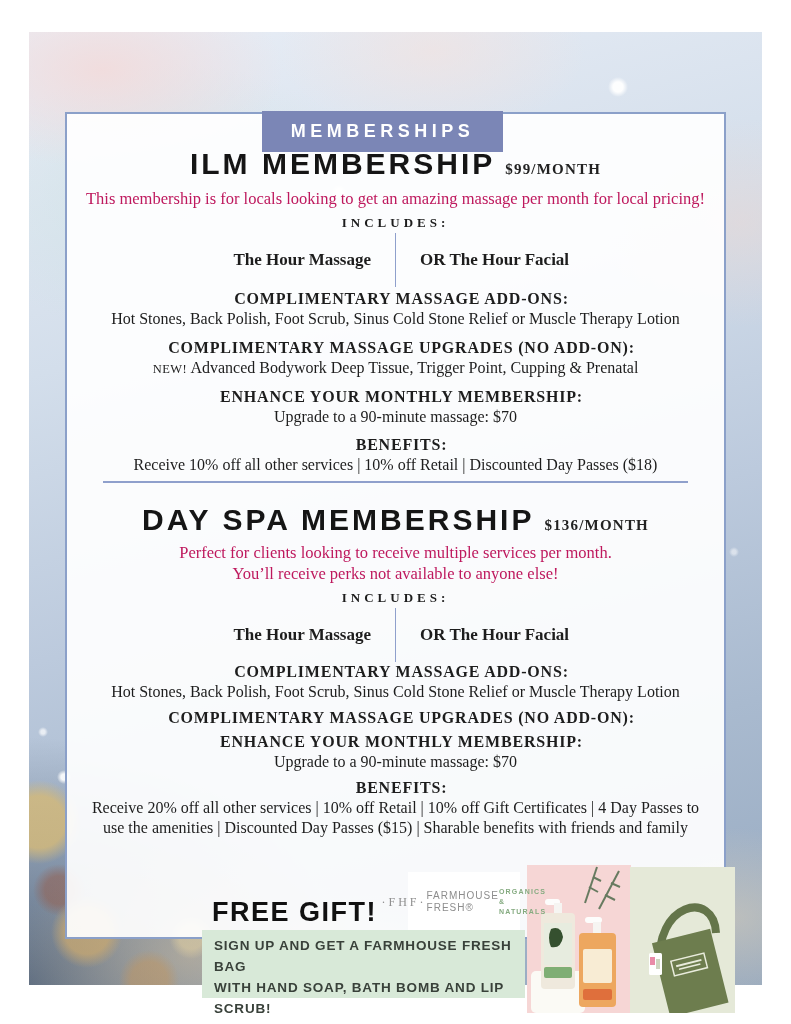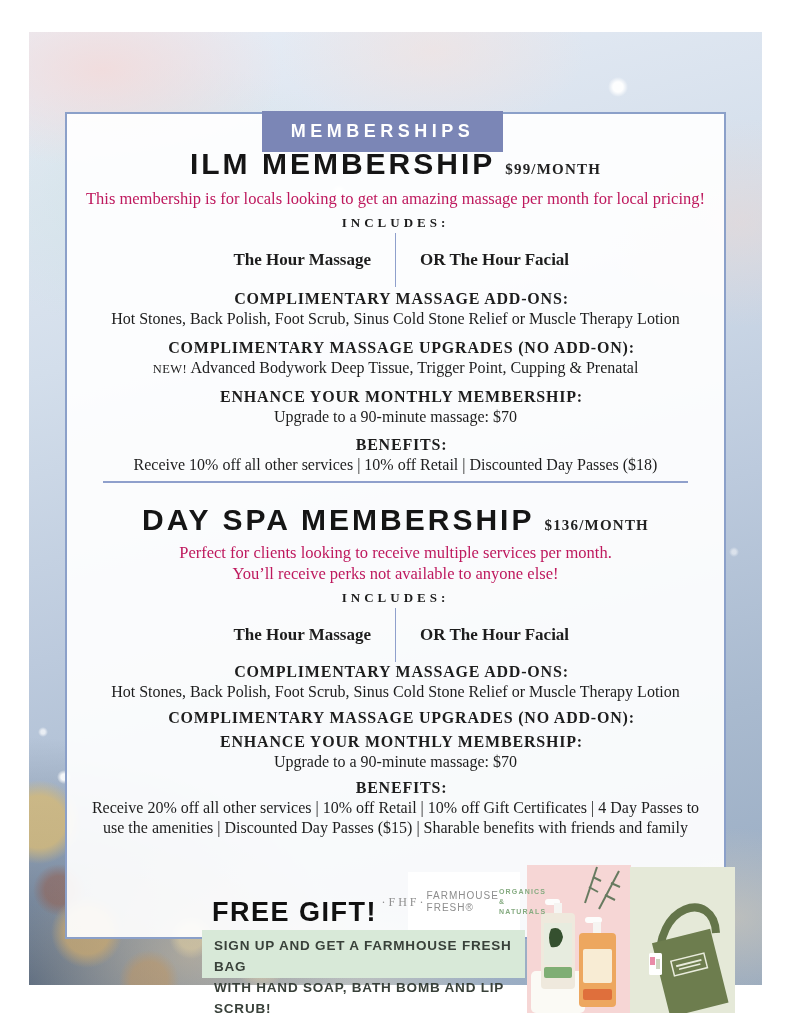--- a/index.html
+++ b/index.html
@@ -63,21 +63,21 @@
   .benefits-wide{max-width:622px;}
   .h-divider{height:2px;background:var(--divider,#8fa0cc);width:585px;margin:6px auto 0;}
   .mt2{margin-top:2px}.mt4{margin-top:4px}.mt6{margin-top:6px}.mt8{margin-top:8px}
   .mt9{margin-top:9px}.mt20{margin-top:20px}.mt33{margin-top:33px}
   
   .free-gift-title{
     position:absolute;left:212px;top:897px;z-index:4;
     font-family:"Liberation Sans",sans-serif;font-weight:700;font-size:27px;letter-spacing:1.5px;color:#111;
   }
   .gift-banner{
-    position:absolute;left:202px;top:930px;width:323px;height:48px;z-index:3;
+    position:absolute;left:202px;top:930px;width:323px;height:68px;z-index:3;
     background:var(--gift-banner-bg,#d8e9d8);
     font-family:"Liberation Sans",sans-serif;font-weight:700;font-size:13.5px;letter-spacing:.8px;
     color:#39413a;line-height:21px;text-align:left;padding:5px 0 0 12px;box-sizing:border-box;
   }
   .fhf-logo{
     position:absolute;left:408px;top:872px;width:112px;height:58px;z-index:4;background:#fff;
     display:flex;flex-direction:row;align-items:center;justify-content:center;padding-top:2px;box-sizing:border-box;
   }
   .fhf-monogram{font-family:"Liberation Serif",serif;font-size:12px;letter-spacing:3px;color:#8f8f8f;line-height:13px;}
   .fhf-name{font-family:"Liberation Sans",sans-serif;font-size:10px;letter-spacing:1px;color:#8d8d8d;line-height:12px;}

